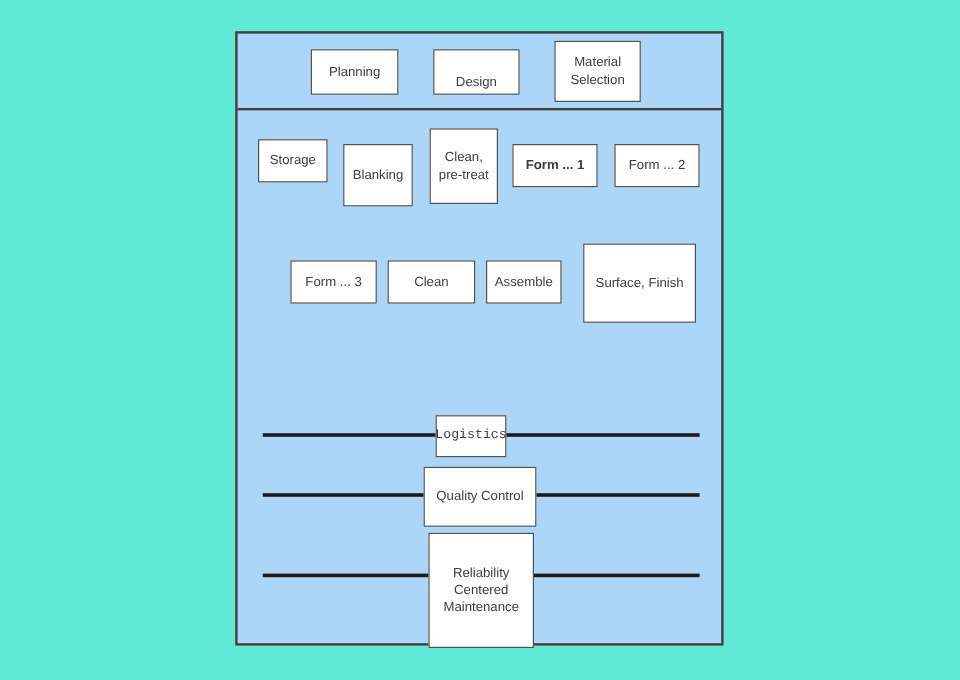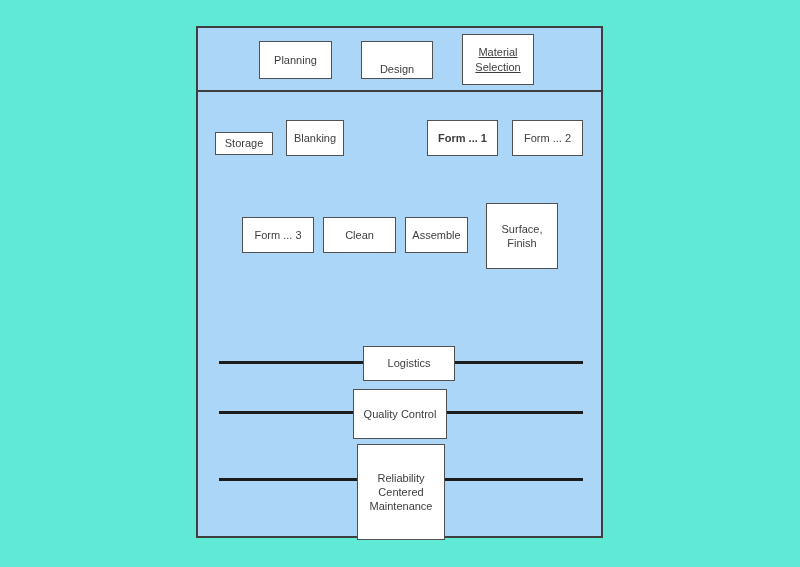--- a/index.html
+++ b/index.html
@@ -58,32 +58,32 @@
     justify-content: center;
     text-align: center;
     font-size: 11px;
     line-height: 1.3;
     color: #3d3d3d;
     z-index: 2;
     padding: 2px 4px;
   }
   .b-planning  { left: 259px; top: 41px;  width: 73px; height: 38px; }
   .b-design    { left: 361px; top: 41px;  width: 72px; height: 38px; align-items: flex-end; }
-  .b-material  { left: 462px; top: 34px;  width: 72px; height: 51px; text-decoration: underline; }
-  .b-storage   { left: 215px; top: 132px; width: 58px; height: 23px; }
-  .b-blanking  { left: 286px; top: 120px; width: 58px; height: 36px; }
+  .b-material  { left: 462px; top: 34px;  width: 72px; height: 51px; }
+  .b-storage   { left: 215px; top: 116px; width: 58px; height: 36px; }
+  .b-blanking  { left: 286px; top: 120px; width: 58px; height: 52px; }
   .b-cleanpre  { left: 358px; top: 107px; width: 57px; height: 63px; padding: 2px 6px; }
   .b-form1     { left: 427px; top: 120px; width: 71px; height: 36px; font-weight: bold; }
   .b-form2     { left: 512px; top: 120px; width: 71px; height: 36px; }
   .b-form3     { left: 242px; top: 217px; width: 72px; height: 36px; }
   .b-clean     { left: 323px; top: 217px; width: 73px; height: 36px; }
   .b-assemble  { left: 405px; top: 217px; width: 63px; height: 36px; justify-content: center; }
-  .b-surface   { left: 486px; top: 203px; width: 72px; height: 66px; }
+  .b-surface   { left: 486px; top: 203px; width: 94px; height: 66px; }
   .b-ship      { left: 231px; top: 305px; width: 72px; height: 37px; }
-  .b-logistics { left: 363px; top: 346px; width: 92px; height: 35px; }
+  .b-logistics { left: 363px; top: 346px; width: 59px; height: 35px; font-family: Liberation Mono, monospace; }
   .b-qc        { left: 353px; top: 389px; width: 94px; height: 50px; }
   .b-rcm       { left: 357px; top: 444px; width: 88px; height: 96px; }
 </style>
 </head>
 <body>
 
 <div class="page">
 
   <div class="frame">
     <div class="band-top"></div>
@@ -101,20 +101,23 @@
   </div>
   <div class="node b-material">
     <span>Material Selection</span>
   </div>
 
   <div class="node b-storage">
     <span>Storage</span>
   </div>
   <div class="node b-blanking">
     <span>Blanking</span>
+  </div>
+  <div class="node b-cleanpre">
+    <span>Clean, pre-treat</span>
   </div>
   <div class="node b-form1">
     <span>Form ... 1</span>
   </div>
   <div class="node b-form2">
     <span>Form ... 2</span>
   </div>
 
   <div class="node b-form3">
     <span>Form ... 3</span>

